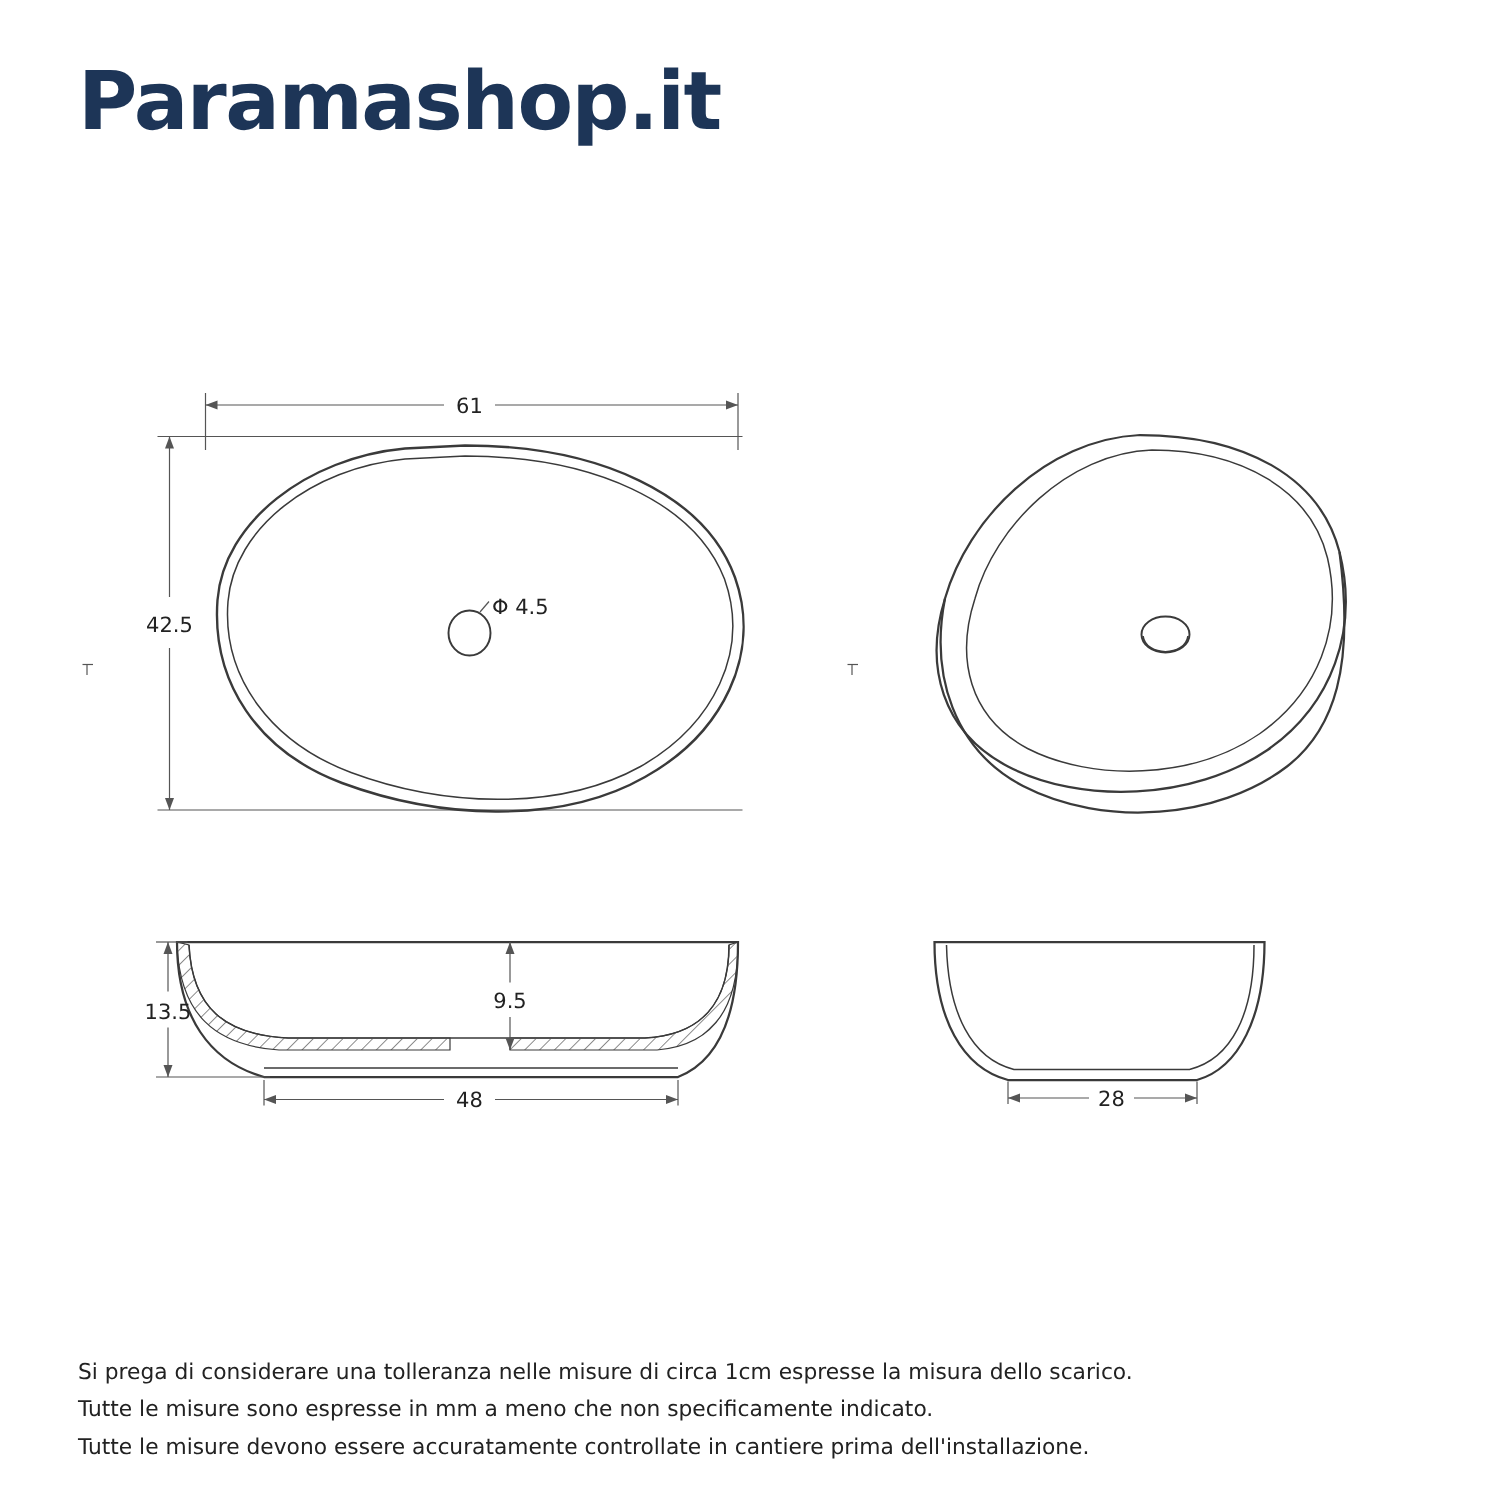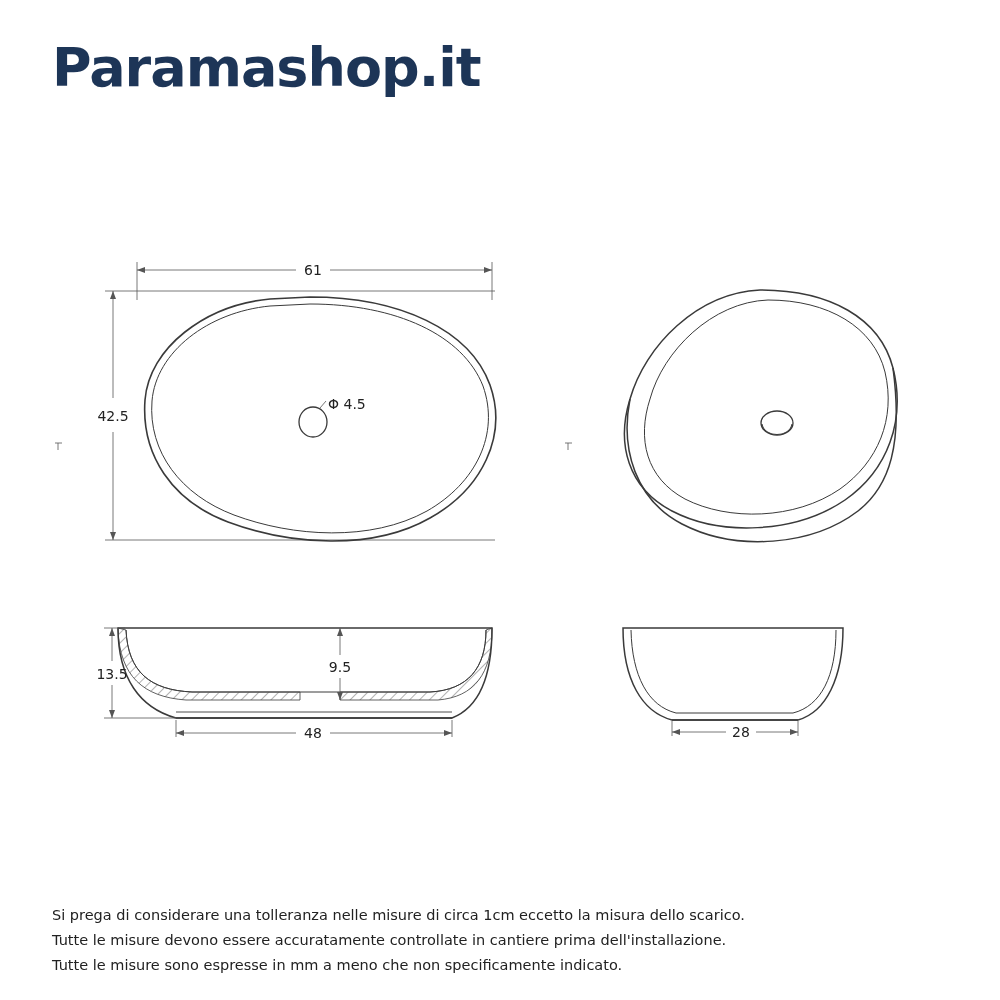--- a/index.html
+++ b/index.html
@@ -200,18 +200,18 @@
       <path d="M672 732 l8 -3 v6 z" fill="#555"></path>
       <path d="M798 732 l-8 -3 v6 z" fill="#555"></path>
       <line x1="672" y1="721" x2="672" y2="736" stroke="#555" stroke-width="0.8"></line>
       <line x1="798" y1="721" x2="798" y2="736" stroke="#555" stroke-width="0.8"></line>
     </g>
 
     <text x="741" y="737" font-family="DejaVu Sans, sans-serif" font-size="14" fill="#222" text-anchor="middle">28</text>
   </svg>
 
   <div class="notes">
-    <div class="note-line">Si prega di considerare una tolleranza nelle misure di circa 1cm eccetto la misura dello scarico.</div>
+    <div class="note-line">Si prega di considerare una tolleranza nelle misure di circa 1cm espresse la misura dello scarico.</div>
+    <div class="note-line">Tutte le misure sono espresse in mm a meno che non specificamente indicato.</div>
     <div class="note-line">Tutte le misure devono essere accuratamente controllate in cantiere prima dell'installazione.</div>
-    <div class="note-line">Tutte le misure sono espresse in mm a meno che non specificamente indicato.</div>
   </div>
 
 </div>
 
 </body></html>

